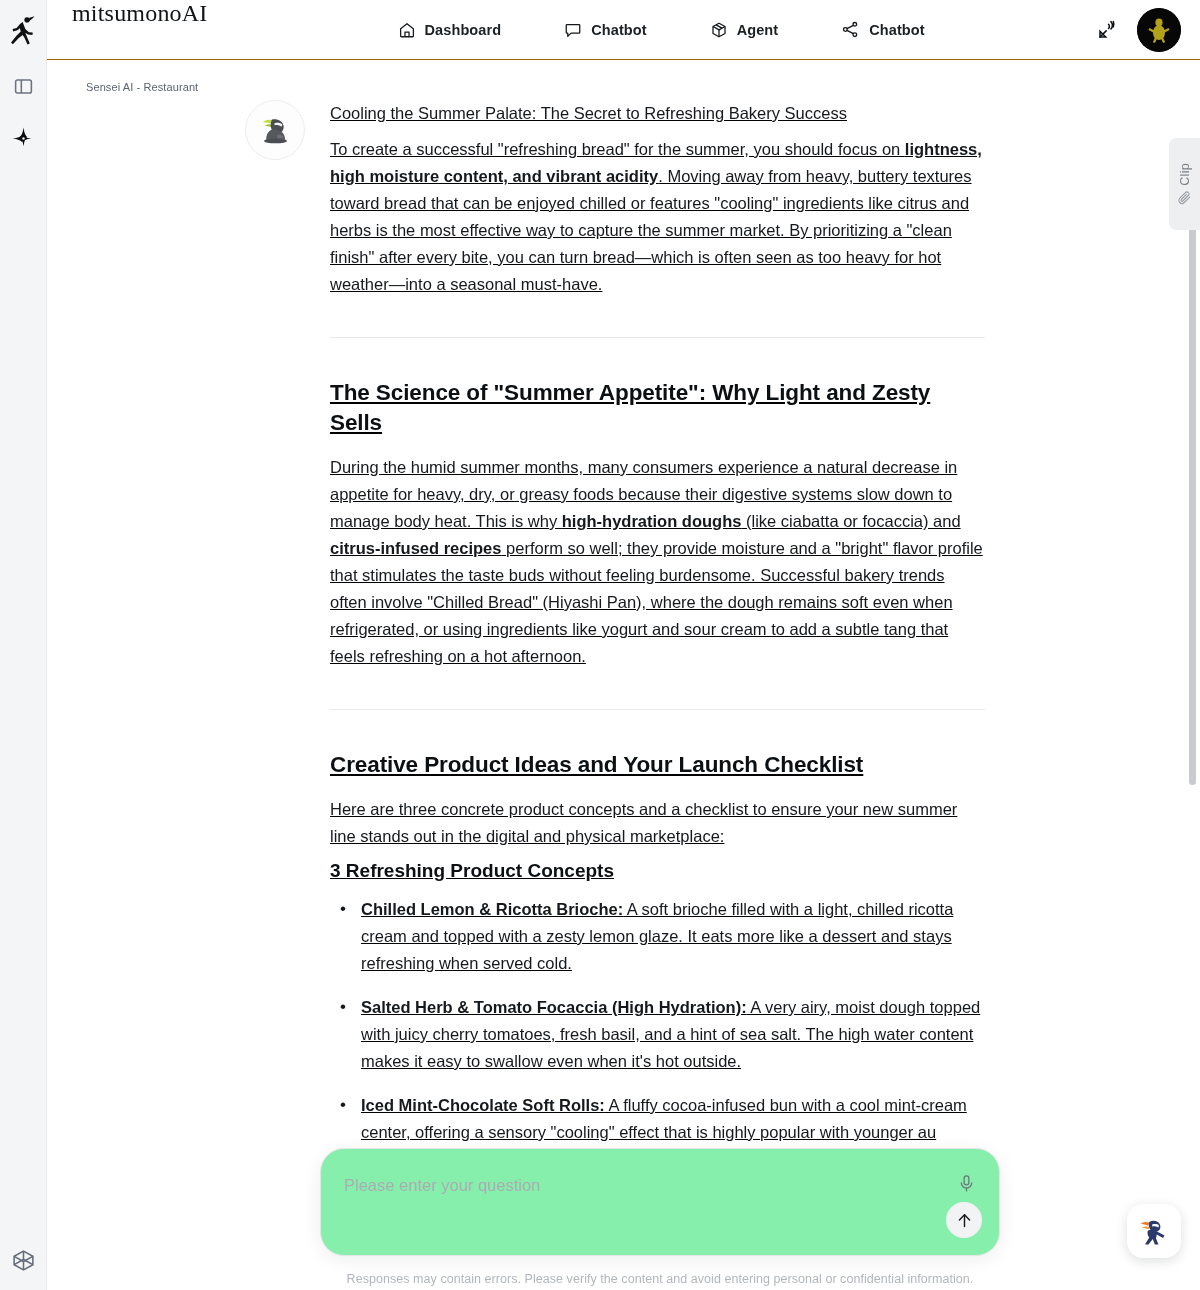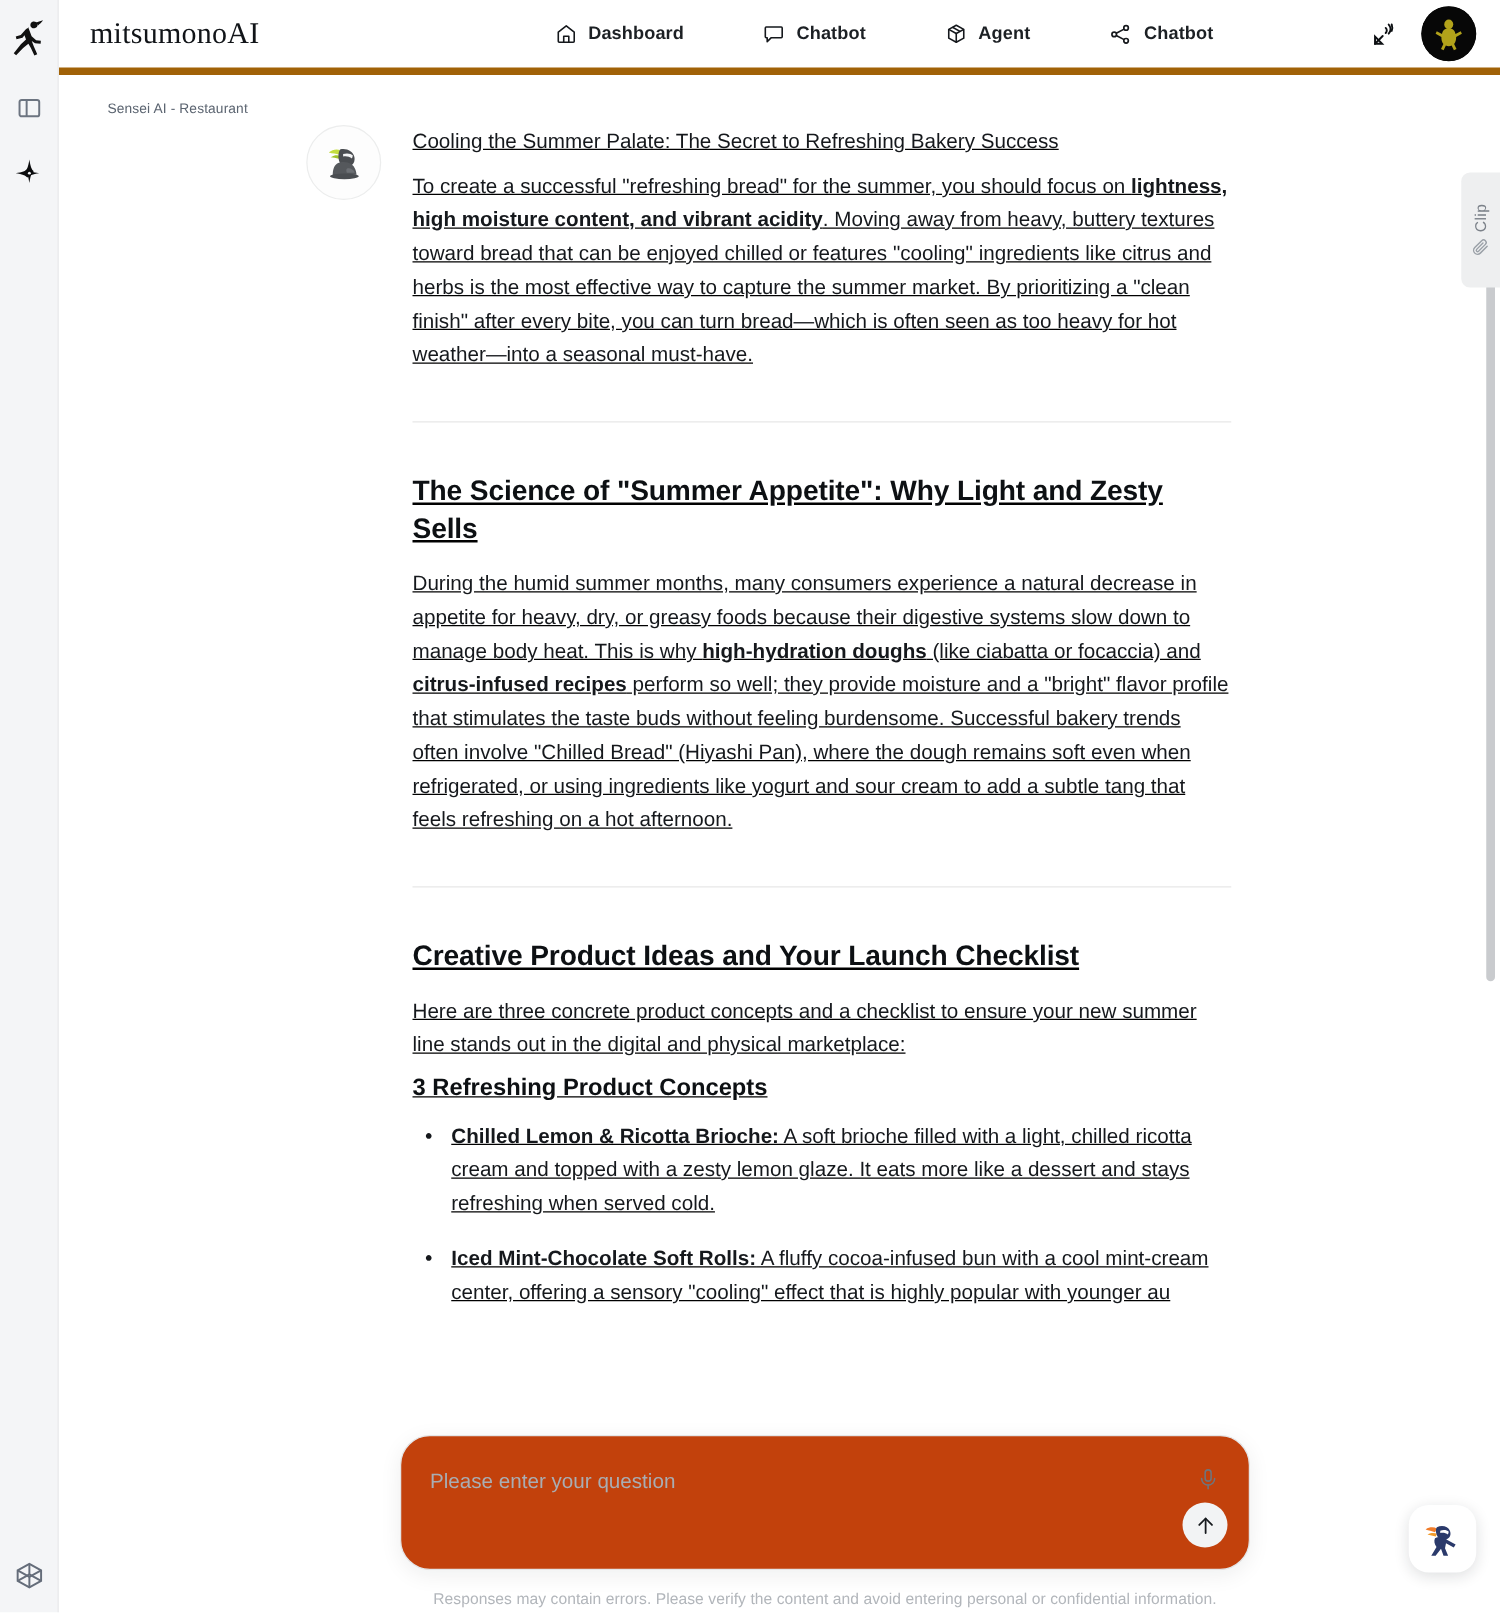--- a/index.html
+++ b/index.html
@@ -30,24 +30,23 @@
     cursor: pointer;
   }
   #left-rail .rail-spacer { flex: 1; }
   #left-rail .rail-bottom { height: 60px; display:flex; align-items:center; }
 
   
   #topbar {
     position: absolute; left: 47px; top: 0;
     width: 1153px; height: 60px;
     background: #ffffff;
-    border-bottom: 6px solid #a16207;
-    display: flex; align-items: center;
+    border-bottom: 1px solid #a16207;
+    display: flex; 
     z-index: 25;
-    gap: 46px;
   }
   #brand {
     font-family: "Liberation Serif", serif;
     font-size: 24px; letter-spacing: .2px;
     color: #111418;
     margin-left: 25px;
     white-space: nowrap;
   }
   #nav {
     display: flex; align-items: center;
@@ -171,21 +170,21 @@
 
   
   #composer-wrap {
     position: absolute; left: 273px; bottom: 0;
     width: 680px;
     z-index: 40;
   }
   #composer {
     position: relative;
     height: 108px;
-    background: #c2410c;
+    background: #86efac;
     border: 1px solid #e4e5e7;
     border-radius: 24px;
     box-shadow: 0 4px 18px rgba(20,25,35,.07);
   }
   #composer-input {
     position: absolute; left: 23px; top: 27px;
     width: 540px; border: 0; outline: none;
     font-family: "Liberation Sans", sans-serif;
     font-size: 16.5px; color: #15181c; background: transparent;
   }
@@ -344,20 +343,21 @@
 
         <hr class="rule">
 
         <h2 class="sec-title">Creative Product Ideas and Your Launch Checklist</h2>
         <p class="para">Here are three concrete product concepts and a checklist to ensure your new summer line stands out in the digital and physical marketplace:</p>
 
         <h3 class="sub-title">3 Refreshing Product Concepts</h3>
 
         <ul class="bullets">
           <li><b>Chilled Lemon &amp; Ricotta Brioche:</b><span> A soft brioche filled with a light, chilled ricotta cream and topped with a zesty lemon glaze. It eats more like a dessert and stays refreshing when served cold.</span></li>
+          <li><b>Salted Herb &amp; Tomato Focaccia (High Hydration):</b><span> A very airy, moist dough topped with juicy cherry tomatoes, fresh basil, and a hint of sea salt. The high water content makes it easy to swallow even when it's hot outside.</span></li>
           <li><b>Iced Mint-Chocolate Soft Rolls:</b><span> A fluffy cocoa-infused bun with a cool mint-cream center, offering a sensory "cooling" effect that is highly popular with younger au</span></li>
         </ul>
       </div>
     </div>
   </div>
 
   <div id="clip-tab">
     <span class="clip-label">Clip</span>
     <svg width="15" height="15" viewBox="0 0 24 24" fill="none" stroke="#9aa0a7" stroke-width="1.8" stroke-linecap="round">
       <path d="M20.4 11.3 11.6 20a5 5 0 0 1-7.1-7.1l8.9-8.8a3.3 3.3 0 0 1 4.7 4.7l-8.8 8.8a1.7 1.7 0 0 1-2.4-2.4l8.1-8.1"></path>

